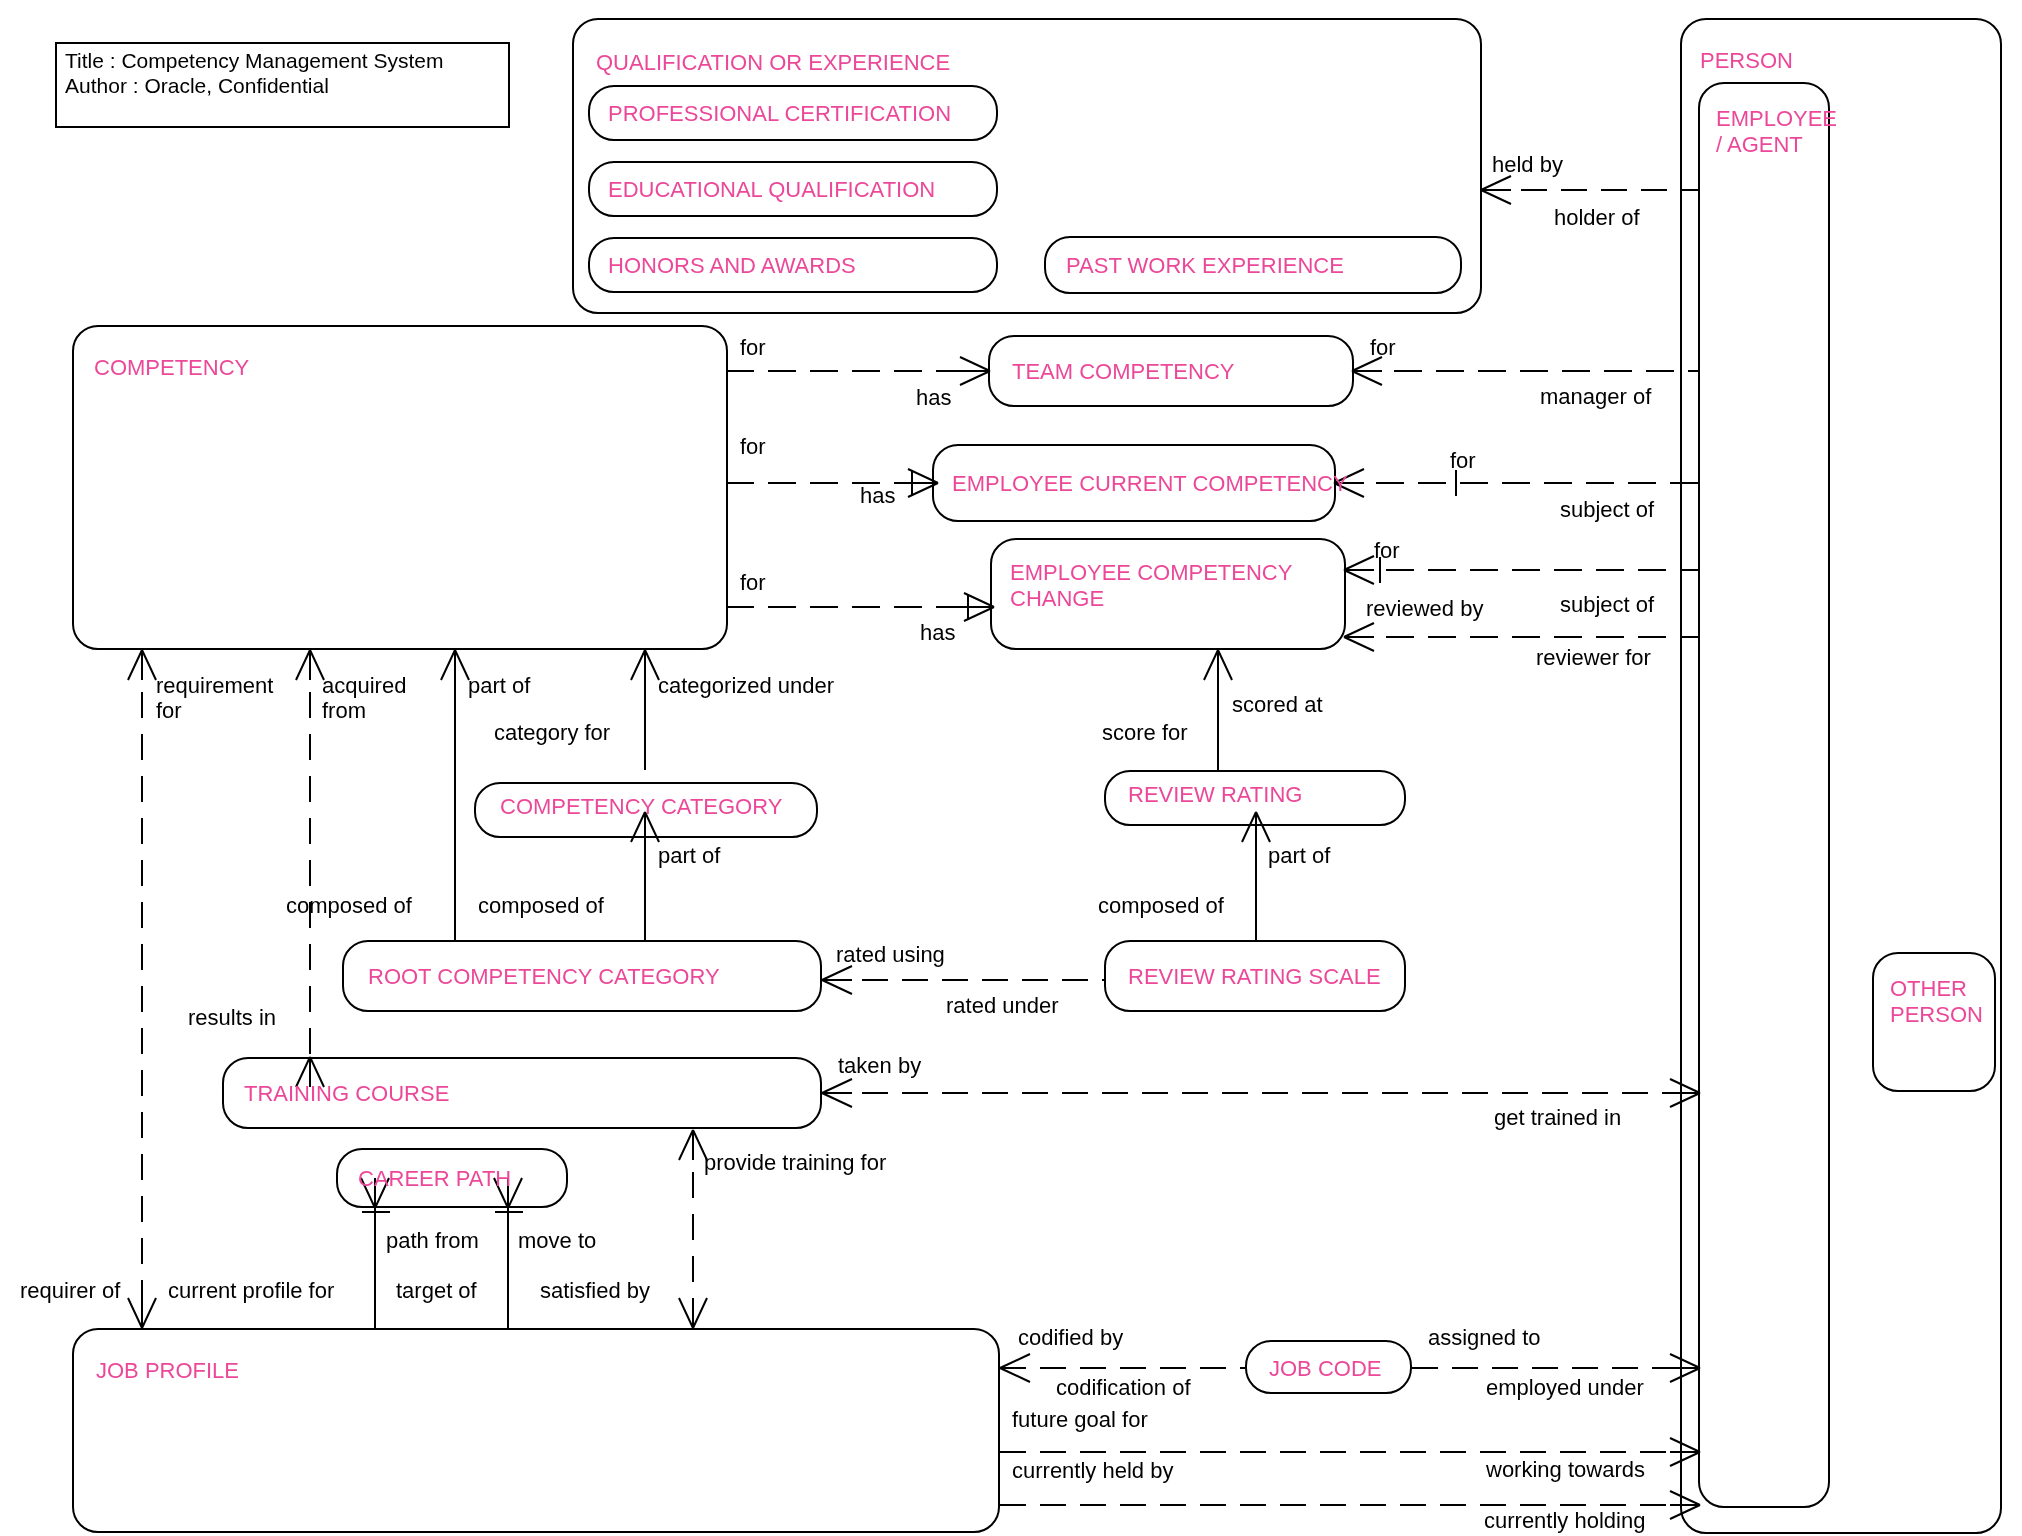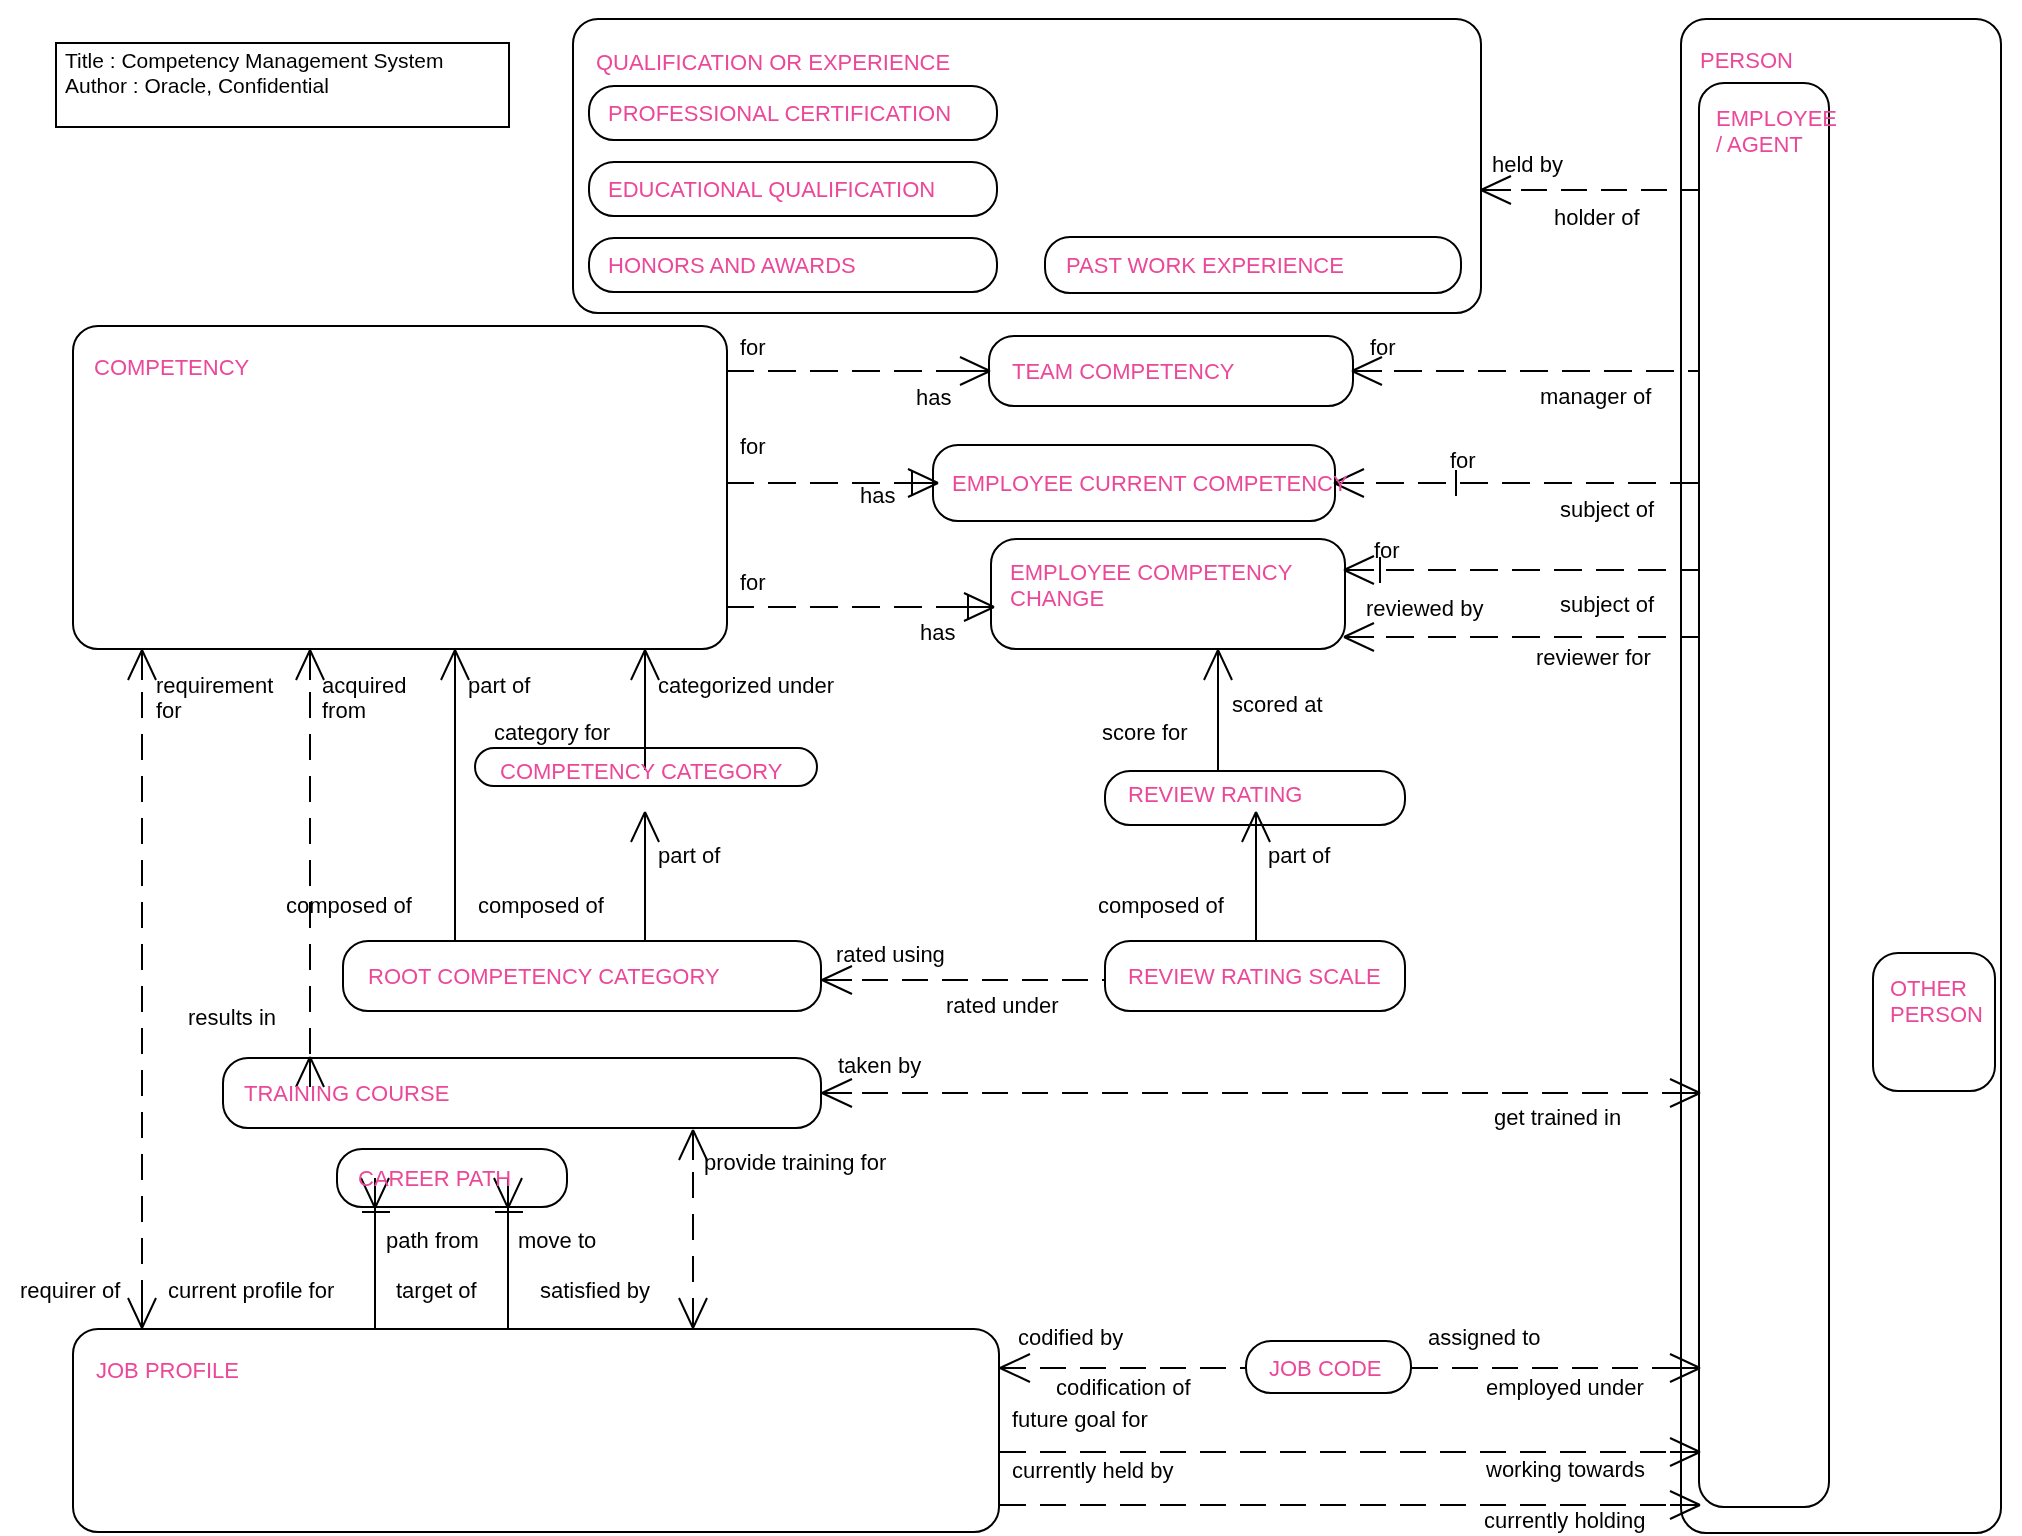--- a/index.html
+++ b/index.html
@@ -146,21 +146,21 @@
     <span class="etitle" style="left:22px;top:22px;">TEAM COMPETENCY</span>
   </div>
   <div class="ent round" style="left:932px;top:444px;width:404px;height:78px;">
     <span class="etitle" style="left:18px;top:25px;">EMPLOYEE CURRENT COMPETENCY</span>
   </div>
   <div class="ent round" style="left:990px;top:538px;width:356px;height:112px;">
     <span class="etitle" style="left:18px;top:20px;">EMPLOYEE COMPETENCY
 CHANGE</span>
   </div>
 
-  <div class="ent round" style="left:474px;top:747px;width:344px;height:40px;">
+  <div class="ent round" style="left:474px;top:782px;width:344px;height:56px;">
     <span class="etitle" style="left:24px;top:10px;">COMPETENCY CATEGORY</span>
   </div>
   <div class="ent round" style="left:342px;top:940px;width:480px;height:72px;">
     <span class="etitle" style="left:24px;top:22px;">ROOT COMPETENCY CATEGORY</span>
   </div>
   <div class="ent round" style="left:1104px;top:770px;width:302px;height:56px;">
     <span class="etitle" style="left:22px;top:10px;">REVIEW RATING</span>
   </div>
   <div class="ent round" style="left:1104px;top:940px;width:302px;height:72px;">
     <span class="etitle" style="left:22px;top:22px;">REVIEW RATING SCALE</span>

